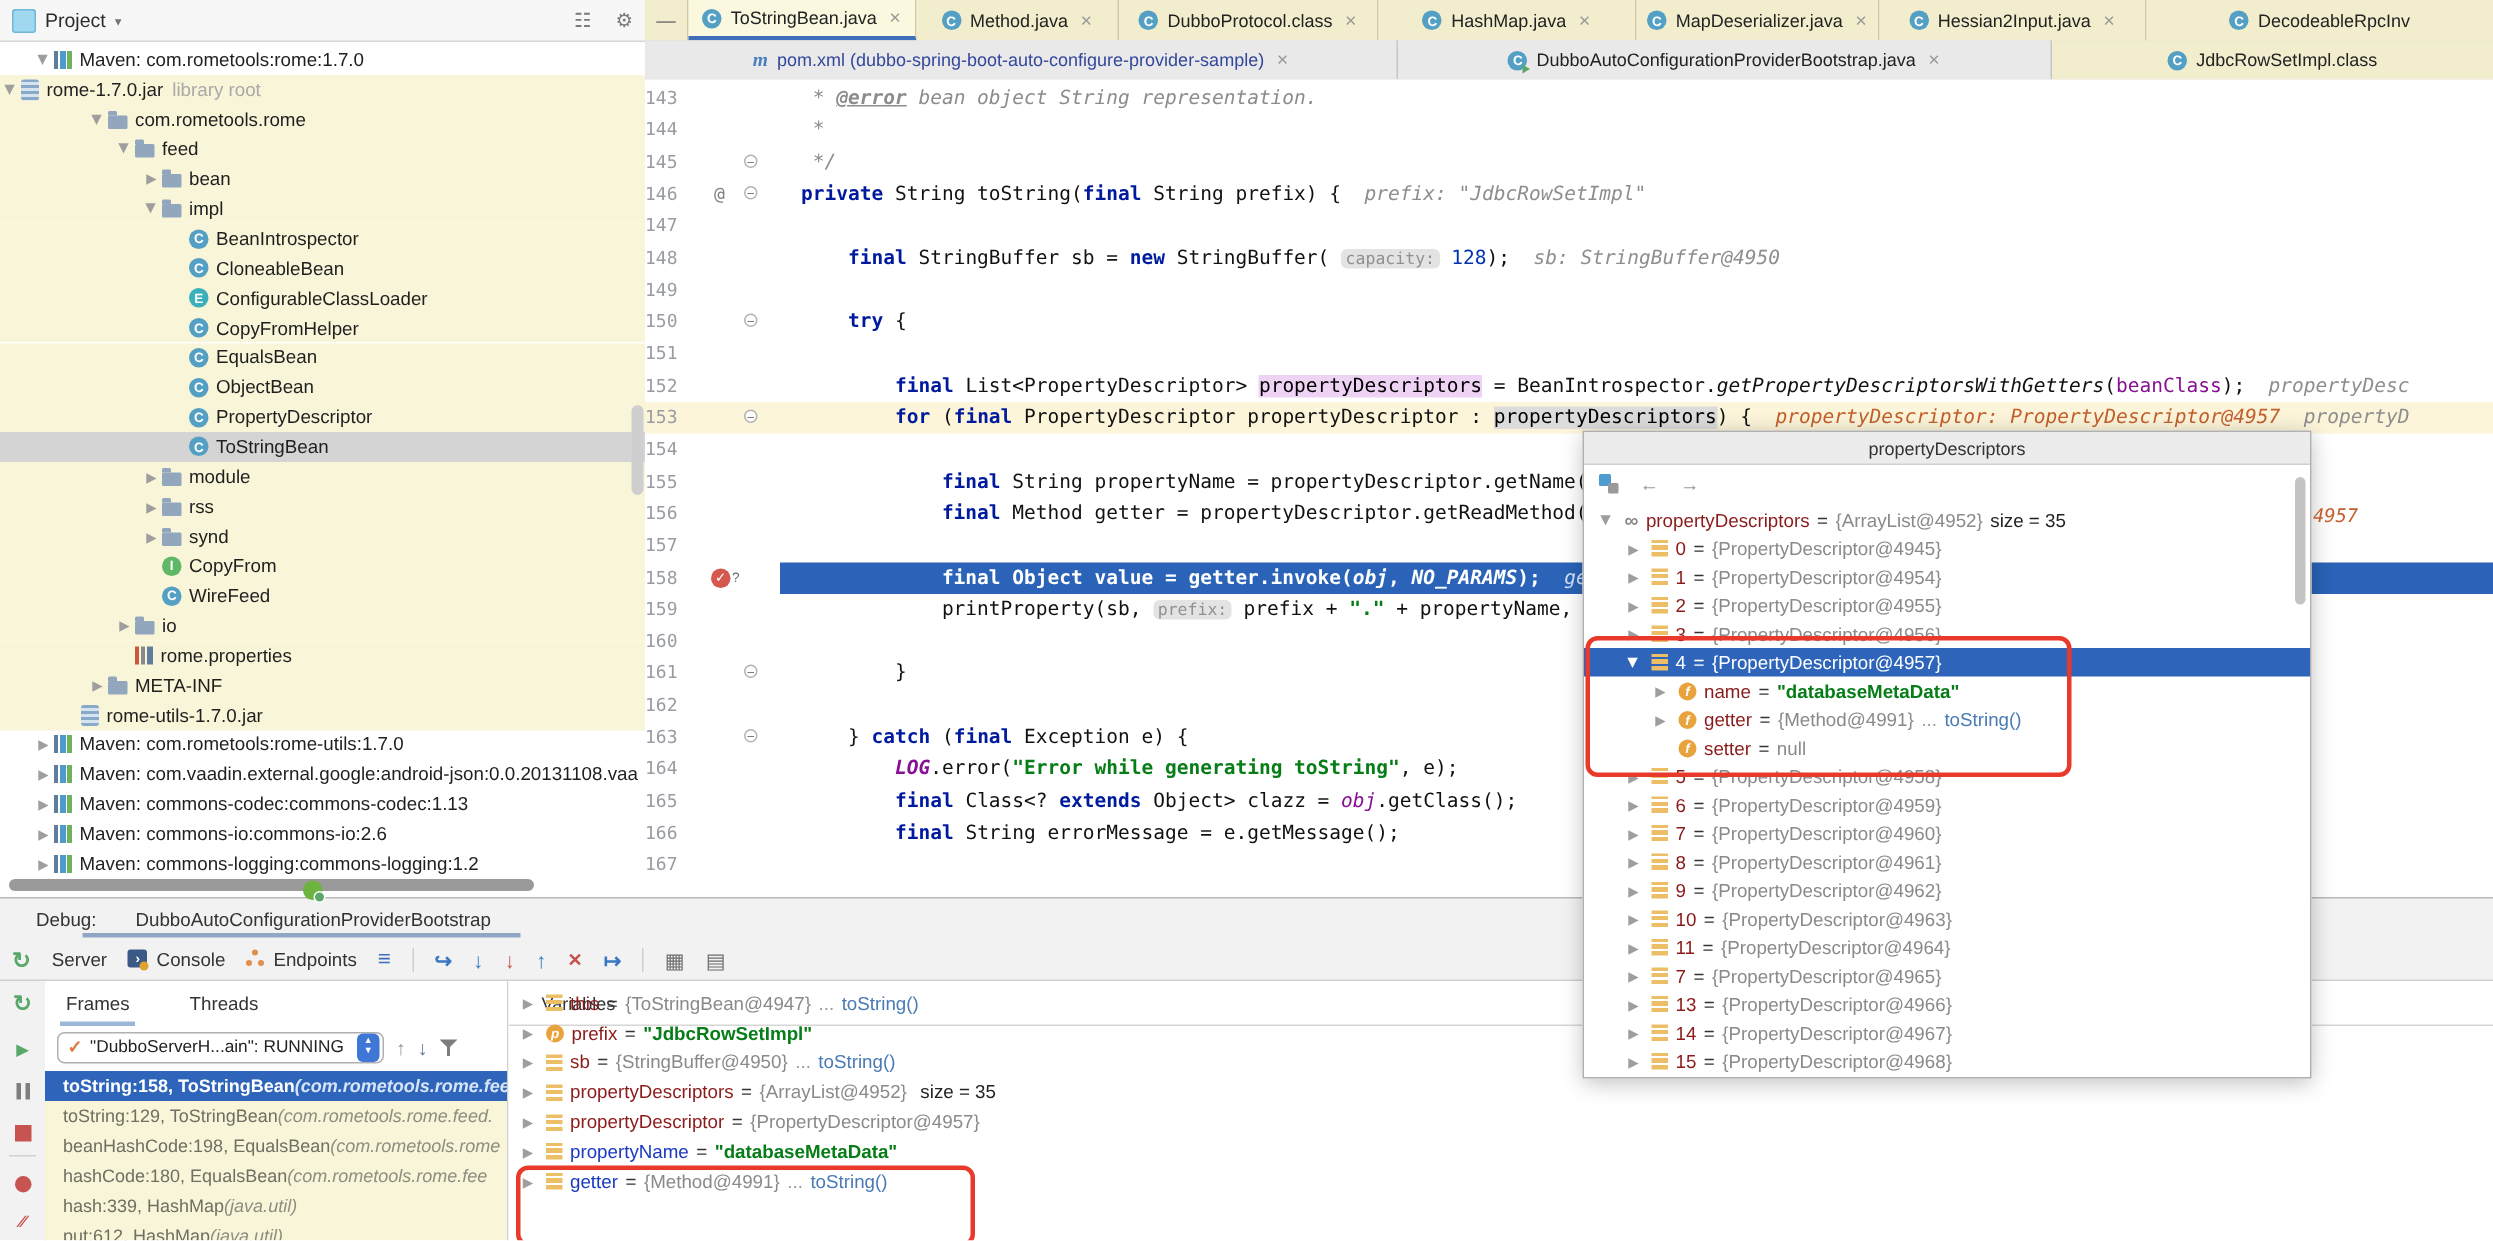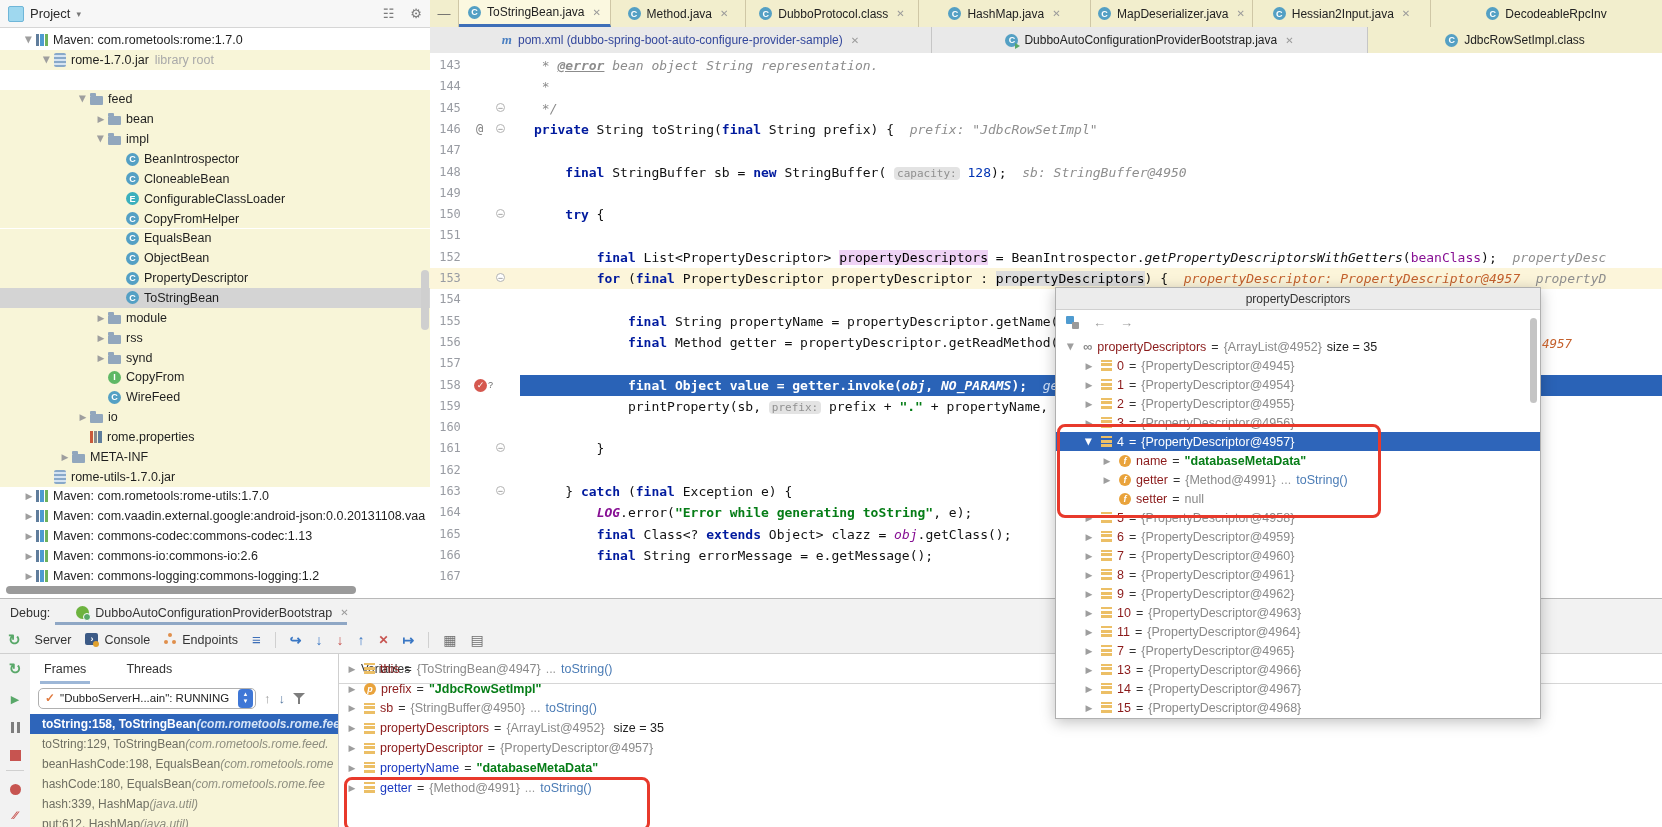--- a/index.html
+++ b/index.html
@@ -75,21 +75,21 @@
   .tlabel{overflow:hidden;text-overflow:clip;}
   .tclose{color:#9a9a9a;font-size:10px;margin-left:2px;}
   #tabminus{display:flex;align-items:center;justify-content:center;width:28px;flex:none;border-right:1px solid #cfc7a6;}
   
   #editor{position:absolute;left:430px;top:53px;right:0;height:545px;background:#fff;overflow:hidden;}
   .cline{position:absolute;left:0;right:0;height:21.3px;}
   .bandfill{position:absolute;top:0;bottom:0;right:0;}
   .band-caret{left:0;background:#fcf5da;}
   .band-exec{left:90px;background:#2a63b7;}
   .gut{position:absolute;left:0;top:0;width:104px;height:100%;}
-  .lnum{position:absolute;left:0;top:0;width:40px;text-align:center;font:12px "DejaVu Sans Mono",monospace;color:#999ca3;line-height:21.3px;}
+  .lnum{position:absolute;left:0;top:0;width:40px;text-align:left;font:12px "DejaVu Sans Mono",monospace;color:#999ca3;line-height:21.3px;}
   .gat{position:absolute;left:46px;top:0;color:#808080;font:12px "DejaVu Sans Mono",monospace;line-height:21.3px;}
   .gfold{position:absolute;left:66px;top:5px;width:9px;height:9px;border:1px solid #b3b3b3;border-radius:50%;color:#777;font-size:9px;line-height:8px;text-align:center;background:#fff;box-sizing:border-box;}
   .gbp{position:absolute;left:44px;top:4px;width:13px;height:13px;border-radius:50%;background:#d5584f;color:#fff;font-size:9px;text-align:center;line-height:13px;}
   .gbq{position:absolute;left:58px;top:5px;color:#666;font-size:9px;}
   .ctext{position:absolute;left:104px;top:0;right:0;font-family:"DejaVu Sans Mono",monospace;font-size:13px;line-height:21.3px;white-space:pre;overflow:hidden;}
   .s-pl{color:#111;}
   .s-kw{color:#001a9e;font-weight:bold;}
   .s-cmt{color:#8c8c8c;font-style:italic;}
   .s-cmtt{color:#8c8c8c;font-style:italic;font-weight:bold;text-decoration:underline;}
   .s-str{color:#067d17;font-weight:bold;}
@@ -101,23 +101,23 @@
   .s-dh{color:#8e8e8e;font-style:italic;}
   .s-dho{color:#c4602c;font-style:italic;}
   .s-ph{background:#e3e3e3;color:#909090;border-radius:4px;font-size:11px;padding:0 3px;}
   .s-pink{background:#efd3f5;}
   .s-gocc{background:#dcdcdc;}
   .s-wt{color:#fff;font-weight:bold;}
   .s-wti{color:#fff;font-weight:bold;font-style:italic;}
   .s-whint{color:#cfe0f8;font-style:italic;}
   #frag4957{position:absolute;left:1542px;top:336px;font:italic 12.5px "DejaVu Sans Mono",monospace;color:#c4602c;z-index:11;}
   
-  #dbg-header{position:absolute;left:0;top:598px;right:0;height:28px;background:#f2f2f2;border-top:1px solid #b9b9b9;display:flex;align-items:center;padding-left:10px;gap:8px;box-sizing:border-box;}
+  #dbg-header{position:absolute;left:0;top:598px;right:0;height:28px;background:#f2f2f2;border-top:1px solid #b9b9b9;display:flex;align-items:center;padding-left:24px;gap:8px;box-sizing:border-box;}
   #dbg-header .dlabel{font-size:12.5px;color:#333;}
-  #dbg-tab{display:flex;align-items:center;gap:6px;font-size:12.5px;color:#333;margin-left:18px;}
+  #dbg-tab{display:flex;align-items:center;gap:6px;font-size:12.5px;color:#333;margin-left:18px;flex-direction:column;}
   #dbg-underline{position:absolute;left:55px;top:622px;width:292px;height:3px;background:#8fa7c5;z-index:2;}
   #dbg-toolbar{position:absolute;left:0;top:626px;right:0;height:28px;background:#f2f2f2;border-bottom:1px solid #cfcfcf;display:flex;align-items:center;padding-left:8px;gap:14px;box-sizing:border-box;}
   .tb-tab{display:flex;align-items:flex-start;gap:6px;font-size:12.5px;color:#333;}
   .tb-sep{width:1px;height:16px;background:#d0d0d0;}
   #dbg-strip{position:absolute;left:0;top:654px;width:30px;bottom:0;background:#f2f2f2;border-right:1px solid #d6d6d6;}
   .strip-ic{position:absolute;left:0;width:30px;height:18px;display:flex;align-items:center;justify-content:center;}
   .strip-sep{position:absolute;left:6px;width:18px;height:1px;background:#d0d0d0;}
   
   #frames{position:absolute;left:30px;top:654px;width:308px;bottom:0;background:#fff;border-right:1px solid #cfcfcf;overflow:hidden;}
   #frames-tabs{position:absolute;left:0;top:0;right:0;height:30px;display:flex;align-items:center;gap:40px;padding-left:14px;font-size:12.5px;color:#333;}
@@ -177,25 +177,30 @@
       <span style="flex:1"></span>
       <span class="hdr-ic">☷</span>
       <span class="hdr-ic">⚙</span>
     </div>
     <div id="proj-tree">
         <div class="trow" style="top: 2px; padding-left: 22px;">
           <span class="arr open">▶</span>
           <span class="ic ic-mavenlib"></span>
           <span class="tlab">Maven: com.rometools:rome:1.7.0</span>
         </div>
-        <div class="trow lib" style="top: 21.85px; padding-left: 40px;">
+        <div class="trow lib" style="top: 21.85px; ">
           <span class="arr open">▶</span>
           <span class="ic ic-jar"></span>
           <span class="tlab">rome-1.7.0.jar</span>
           <span class="textra">library root</span>
+        </div>
+        <div class="trow lib" style="top: 41.7px; padding-left: 58px;">
+          <span class="arr open">▶</span>
+          <span class="ic ic-package"></span>
+          <span class="tlab">com.rometools.rome</span>
         </div>
         <div class="trow lib" style="top: 61.55px; padding-left: 76px;">
           <span class="arr open">▶</span>
           <span class="ic ic-package"></span>
           <span class="tlab">feed</span>
         </div>
         <div class="trow lib" style="top: 81.4px; padding-left: 94px;">
           <span class="arr">▶</span>
           <span class="ic ic-package"></span>
           <span class="tlab">bean</span>

